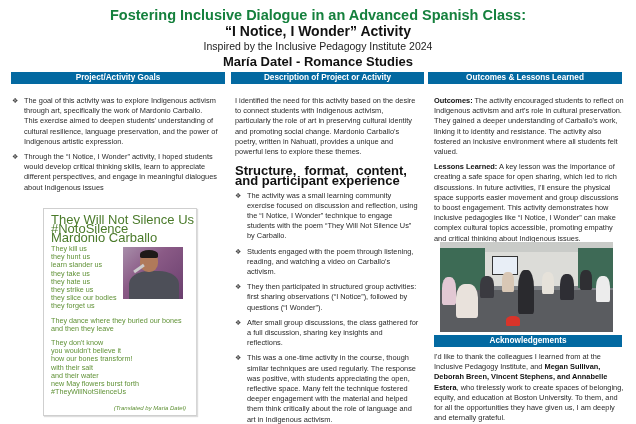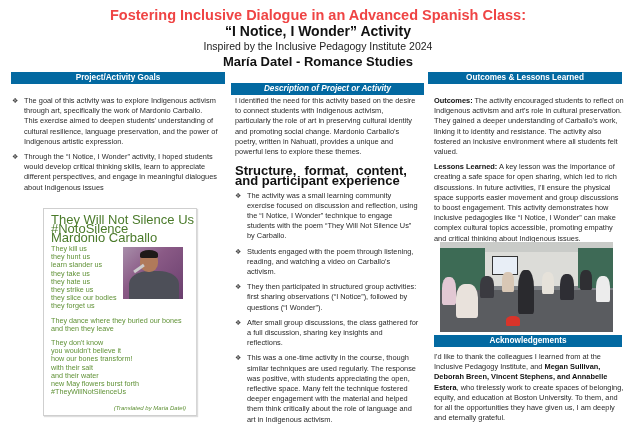--- a/index.html
+++ b/index.html
@@ -1,21 +1,21 @@
 <!DOCTYPE html>
 <html><head>
 <meta charset="utf-8">
 <style>
   html, body { margin:0; padding:0; }
   body {
     width:636px; height:424px; background:#ffffff; position:relative; overflow:hidden;
     font-family:"Liberation Sans", sans-serif; color:#222;
   }
   .title-block { position:absolute; left:0; top:7px; width:636px; text-align:center; }
-  .title1 { font-weight:bold; font-size:14.5px; line-height:16px; color:#ef4444; }
+  .title1 { font-weight:bold; font-size:14.5px; line-height:16px; color:#15803d; }
   .title2 { font-weight:bold; font-size:14px; line-height:16px; color:#111; margin-top:0px; }
   .subtitle { font-size:10.5px; line-height:13px; color:#222; margin-top:1px; }
   .author { font-weight:bold; font-size:13px; line-height:16px; color:#111; margin-top:1px; }
 
   .bar {
     position:absolute; height:12px; background:#0369a1; color:#fff; font-weight:bold;
     font-size:8.2px; line-height:12px; text-align:center;
   }
   .col { position:absolute; font-size:7.4px; line-height:10.2px; color:#2a2a2a; }
   .bullets { list-style:none; margin:0; padding:0; }
@@ -110,21 +110,21 @@
   </div>
   <div class="portrait" title="Portrait of Mardonio Carballo speaking into a microphone">
     <div class="body"></div>
     <div class="head"></div>
     <div class="hair"></div>
     <div class="mic"></div>
   </div>
   <div class="poem-credit">(Translated by Maria Datel)</div>
 </div>
 
-<div class="bar" style="left:231px; top:83px; width:193px;font-style:italic;">Description of Project or Activity</div>
+<div class="bar" style="left:231px; top:72px; width:193px;">Description of Project or Activity</div>
 <div class="col" style="left:235px; top:96px; width:184px;">
   <p class="para">I  identified the need for this activity based on the desire to connect students with Indigenous activism, particularly the role of art in preserving cultural identity and promoting social change. Mardonio Carballo's poetry, written in Nahuatl, provides a unique and powerful lens to explore these themes.</p>
   <div class="heading">Structure, format, content, and participant experience</div>
   <ul class="bullets">
     <li><span class="diamond">❖</span><span>The activity was a small learning community exercise focused on discussion and reflection, using the “I Notice, I Wonder” technique to engage students with the poem “They Will Not Silence Us” by Carballo.</span></li>
     <li><span class="diamond">❖</span><span>Students engaged with the poem through listening, reading, and watching a video on Carballo's activism.</span></li>
     <li><span class="diamond">❖</span><span>They then participated in structured group activities: first sharing observations (“I Notice”), followed by questions (“I Wonder”).</span></li>
     <li><span class="diamond">❖</span><span>After small group discussions, the class gathered for a full discussion, sharing key insights and reflections.</span></li>
     <li><span class="diamond">❖</span><span>This was a one-time activity in the course, though similar techniques are used regularly. The response was positive, with students appreciating the open, reflective space. Many felt the technique fostered deeper engagement with the material and helped them think critically about the role of language and art in Indigenous activism.</span></li>
   </ul>

